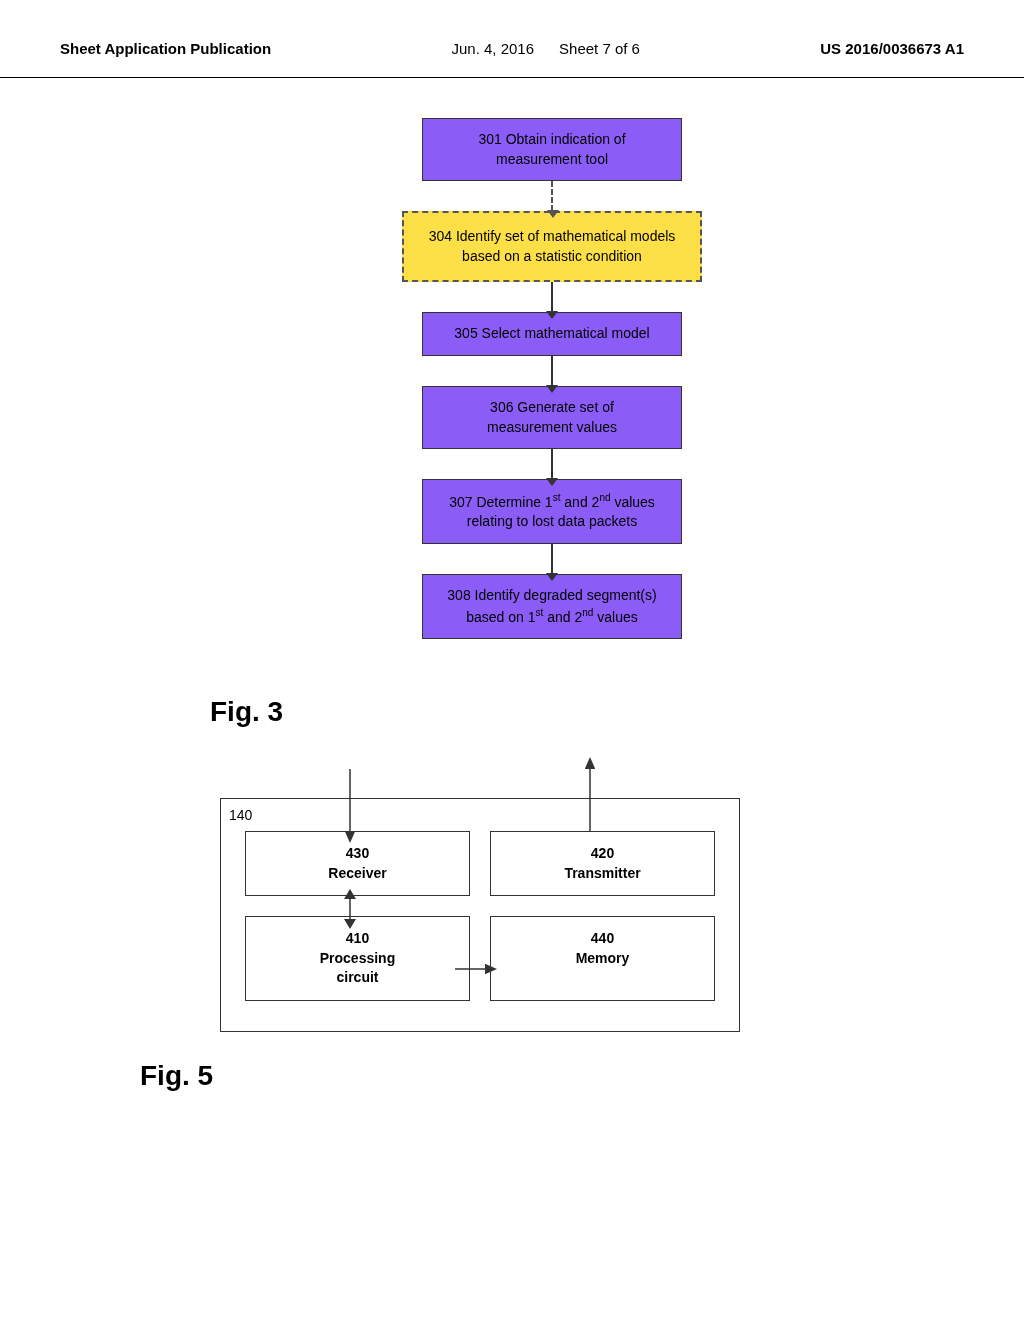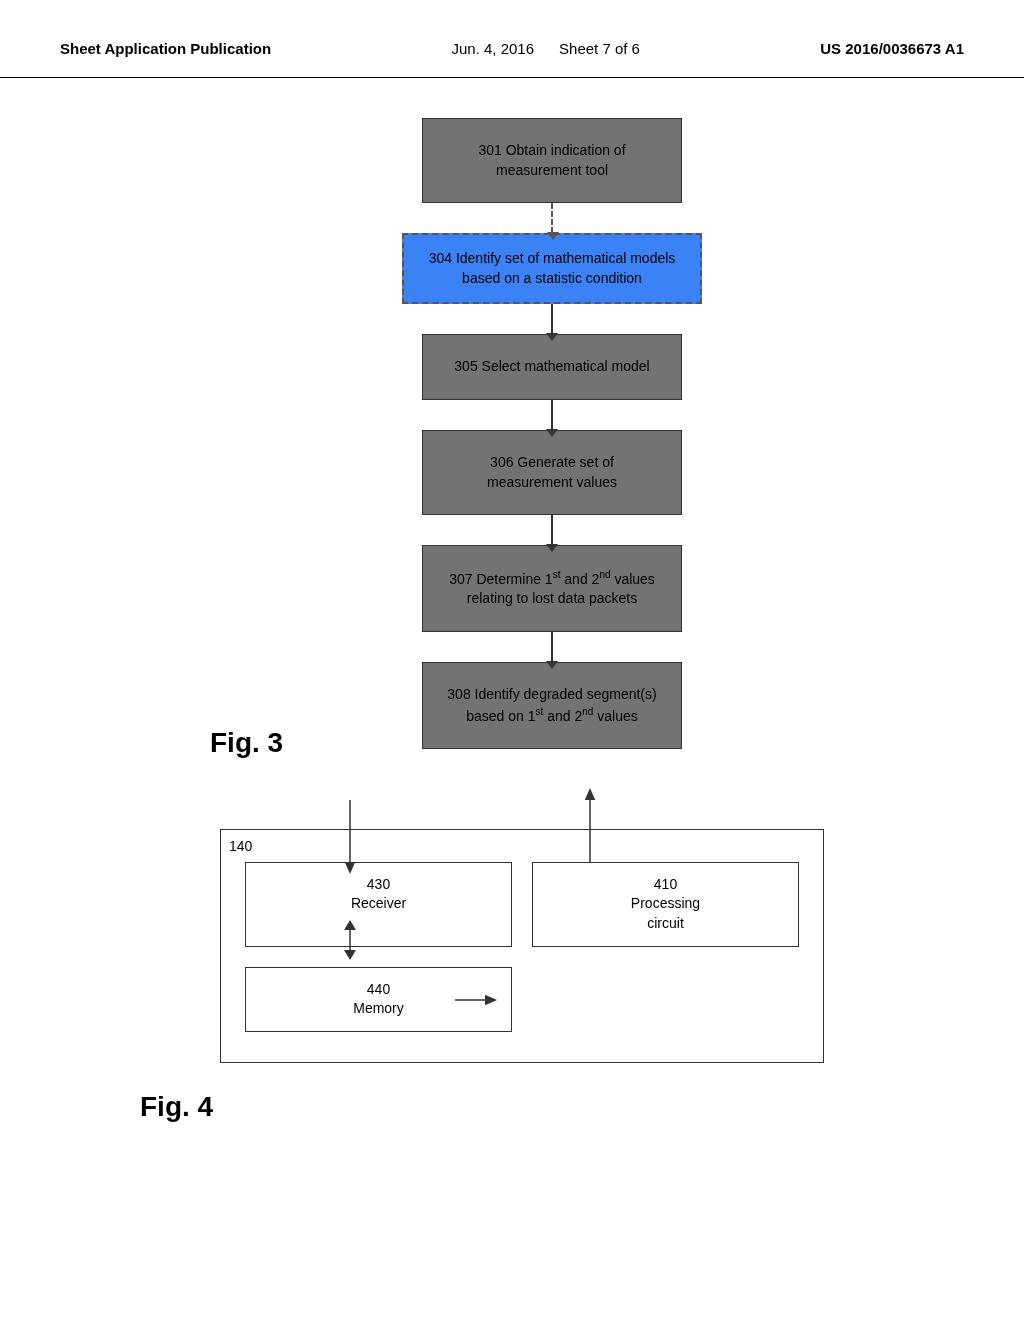--- a/index.html
+++ b/index.html
@@ -49,36 +49,36 @@
     .flowchart {
       display: flex;
       flex-direction: column;
       align-items: center;
       gap: 0;
       margin-left: 80px;
     }
 
     .flow-box {
       border: 1px solid #333;
-      padding: 22px 20px;
+      padding: 11px 20px;
       text-align: center;
       font-size: 14px;
       line-height: 1.4;
-      background: #737373;
+      background: #8b5cf6;
       min-width: 260px;
       max-width: 320px;
     }
 
     .flow-box-dashed {
       border: 2px dashed #555;
       padding: 14px 20px;
       text-align: center;
       font-size: 14px;
       line-height: 1.4;
-      background: #3b82f6;
+      background: #fde047;
       min-width: 300px;
       max-width: 380px;
     }
 
     .arrow-down {
       width: 2px;
       height: 28px;
       background: #333;
       position: relative;
       margin: 0 auto;
@@ -192,30 +192,33 @@
       </div>
 
     </div>
 
     <div class="fig-label" style="left: 48px; bottom: -10px;">Fig. 3</div>
 
   </div>
 
   <div class="fig4-section" style="position: relative; padding-bottom: 60px; margin-top: 80px;">
 
-    <div style="position: relative; margin-left: 160px; width: 604px; border: 1px solid #333; padding: 16px 24px 30px 24px; min-height: 230px;">
+    <div style="position: relative; margin-left: 160px; width: 520px; border: 1px solid #333; padding: 16px 24px 30px 24px; min-height: 230px;">
 
       <div style="font-size:14px; position:absolute; top:8px; left:8px;">140</div>
 
-      <div style="display: grid; grid-template-columns: 1fr 1fr; grid-template-rows: auto auto; gap: 20px; margin-top: 16px; position: relative;">
+      <div style="display: grid; grid-template-columns: 1fr 1fr; grid-template-rows: auto auto; gap: 20px; margin-top: 16px; position: relative; font-weight: bold;">
 
         <div class="fig4-box" style="position:relative;">
           430<br>Receiver
         </div>
 
+        <div class="fig4-box">
+          420<br>Transmitter
+        </div>
 
         <div class="fig4-box">
           410<br>Processing<br>circuit
         </div>
 
         <div class="fig4-box">
           440<br>Memory
         </div>
 
       </div>
@@ -240,17 +243,17 @@
         <polygon points="123,120 135,120 129,130" fill="#333"></polygon>
 
         <polygon points="123,100 135,100 129,90" fill="#333"></polygon>
 
         <line x1="234" y1="170" x2="264" y2="170" stroke="#333" stroke-width="1.5" marker-end="url(#arrowhead)"></line>
 
       </svg>
 
     </div>
 
-    <div style="font-size:28px; font-weight:bold; position:absolute; left:80px; bottom:0px;">Fig. 4</div>
+    <div style="font-size:28px; font-weight:bold; position:absolute; left:80px; bottom:0px;">Fig. 5</div>
 
   </div>
 
 </div>
 
 </body></html>

